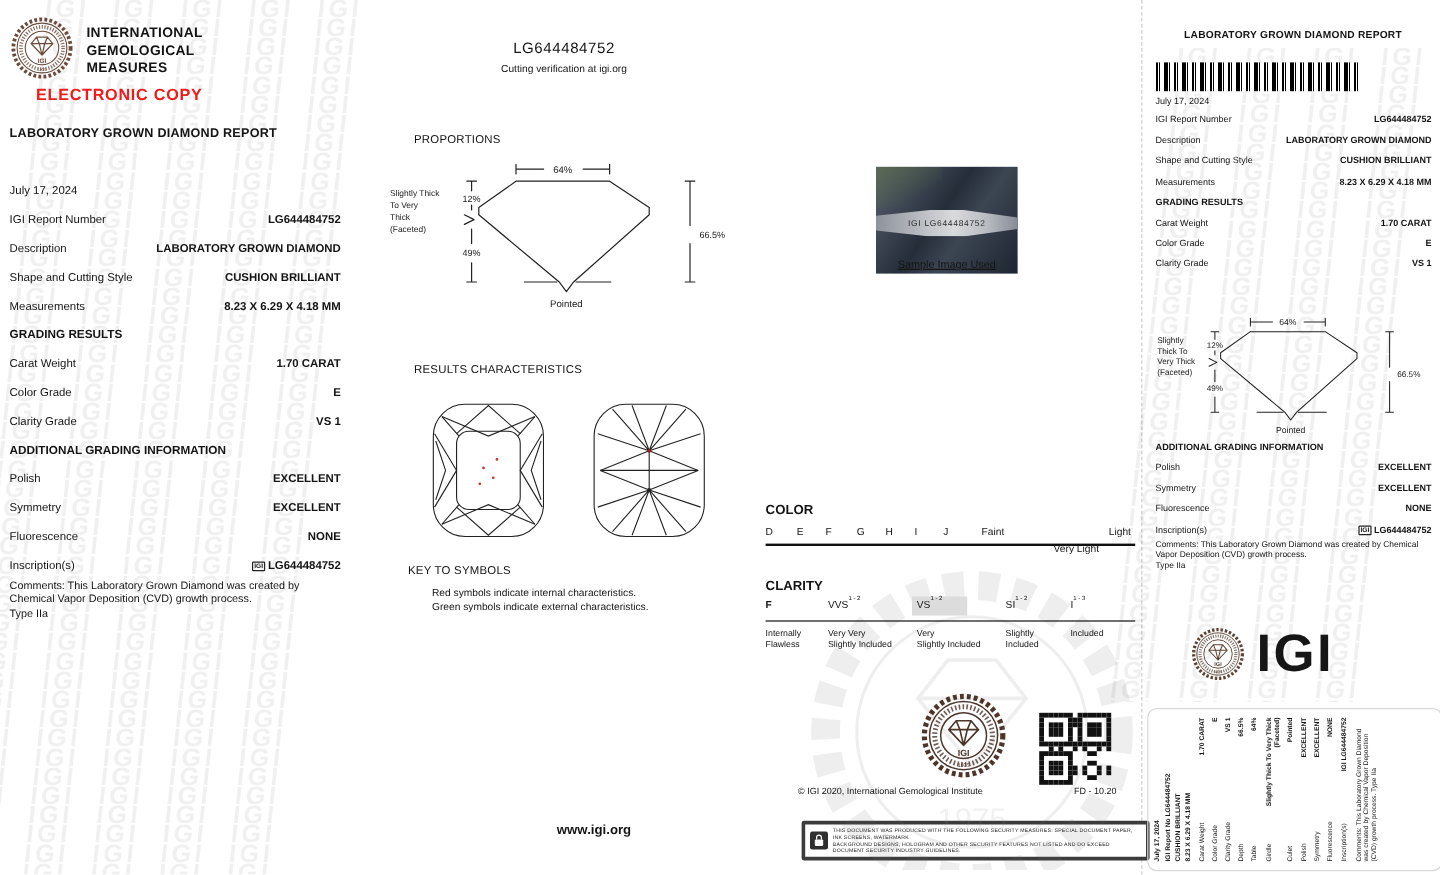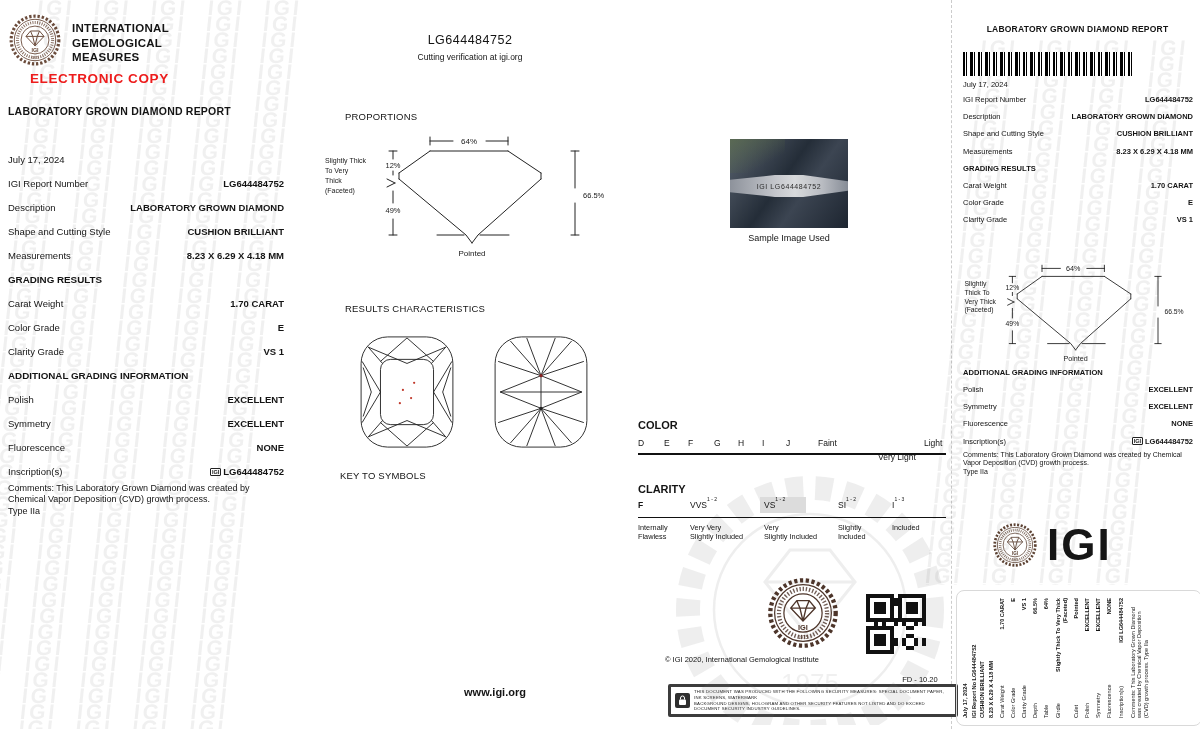--- a/index.html
+++ b/index.html
@@ -45,21 +45,21 @@
   .scalehead{font-weight:bold;font-size:11px;}
   .gspan{position:absolute;font-size:8.5px;}
   .scaleline{position:absolute;left:0;width:308px;border-bottom:2px solid #111;}
   .thinline{border-bottom-width:1.5px;}
   .clabel{position:absolute;font-size:7.3px;line-height:9px;}
   .cgrade{position:absolute;font-size:8.5px;font-weight:500;}
   .cgrade sup{font-size:5px;position:relative;top:-3px;}
   .vs-hl{position:absolute;background:#dcdcdc;}
   
   .copyline{font-size:7.5px;}
-  .formcode{font-size:7.5px;text-align:center;margin-top:20px;}
+  .formcode{font-size:7.5px;text-align:left;}
   .secstrip{position:absolute;left:668px;top:684px;width:276px;height:25px;border:3px solid #3c3c3c;
             border-radius:2px;display:flex;align-items:center;gap:4px;padding:1px 4px;background:#fff;}
   .lockbox{width:15px;height:15px;background:#2f2f2f;border-radius:2px;flex:0 0 auto;
            display:flex;align-items:center;justify-content:center;}
   .sectext{font-size:4.3px;line-height:5.9px;letter-spacing:.2px;color:#222;font-weight:500;}
   
   .rtitle{font-weight:bold;font-size:8.5px;text-align:center;letter-spacing:.2px;}
   .barcode{position:absolute;left:963px;top:52px;width:172px;height:24px;
      background:repeating-linear-gradient(90deg,#000 0 2px,#fff 2px 3px,#000 3px 4px,#fff 4px 7px,#000 7px 10px,#fff 10px 11px,#000 11px 12px,#fff 12px 15px);}
   .rrows{font-size:7.5px;}
@@ -233,30 +233,34 @@
       <path d="M50 44 V76 M10 60 H90"></path>
       <path d="M50 44 L20 10 M50 44 L36 7 M50 44 L64 7 M50 44 L80 10 M50 44 L8 30 M50 44 L92 30"></path>
       <path d="M50 76 L20 110 M50 76 L36 113 M50 76 L64 113 M50 76 L80 110 M50 76 L8 90 M50 76 L92 90"></path>
       <path d="M50 44 L10 60 M50 44 L90 60 M50 76 L10 60 M50 76 L90 60"></path>
     </g>
     <circle cx="50" cy="44" r="1.6" fill="#8a2020"></circle>
     <circle cx="50" cy="76" r="1.6" fill="#222"></circle>
   </svg>
 
   <div class="layer h-small" style="left:340px;top:470px;">KEY TO SYMBOLS</div>
+  <div class="layer keylines" style="left:360px;top:489px;">
+    <div>Red symbols indicate internal characteristics.</div>
+    <div>Green symbols indicate external characteristics.</div>
+  </div>
 
   <div class="layer website" style="left:385px;top:686px;width:220px;">www.igi.org</div>
 
   <div class="photo layer">
     <div class="green"></div>
     <div class="band">
       <span>IGI LG644484752</span>
     </div>
   </div>
-  <div class="layer caption" style="left:718px;top:233px;width:142px;">Sample Image Used</div>
+  <div class="layer caption" style="left:718px;top:215px;width:142px;text-decoration:underline;">Sample Image Used</div>
 
   <div class="scalebox layer" style="left:638px;top:419px;height:56px;">
     <div class="scalehead">COLOR</div>
     <span class="gspan" style="left:0;top:19px;">D</span>
     <span class="gspan" style="left:26px;top:19px;">E</span>
     <span class="gspan" style="left:50px;top:19px;">F</span>
     <span class="gspan" style="left:76px;top:19px;">G</span>
     <span class="gspan" style="left:100px;top:19px;">H</span>
     <span class="gspan" style="left:124px;top:19px;">I</span>
     <span class="gspan" style="left:148px;top:19px;">J</span>

